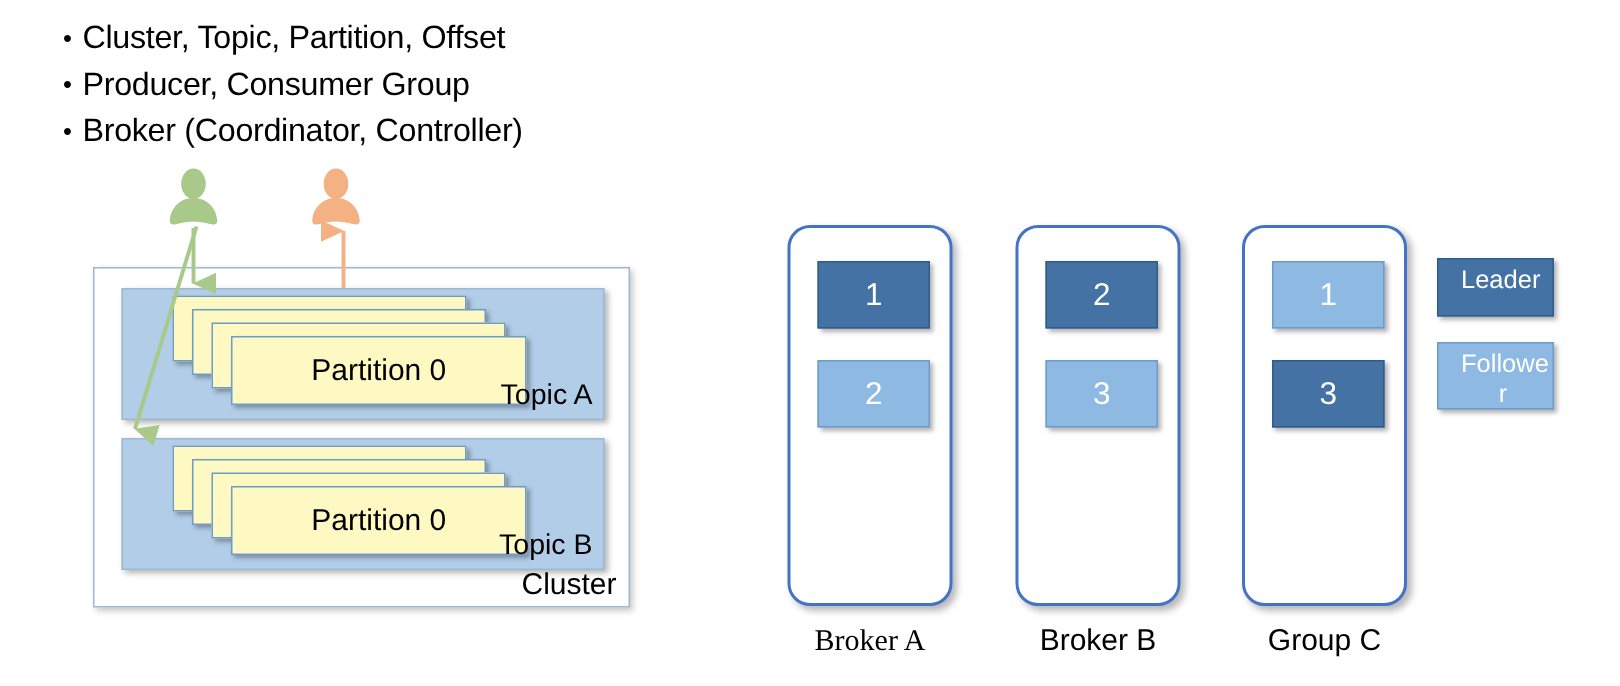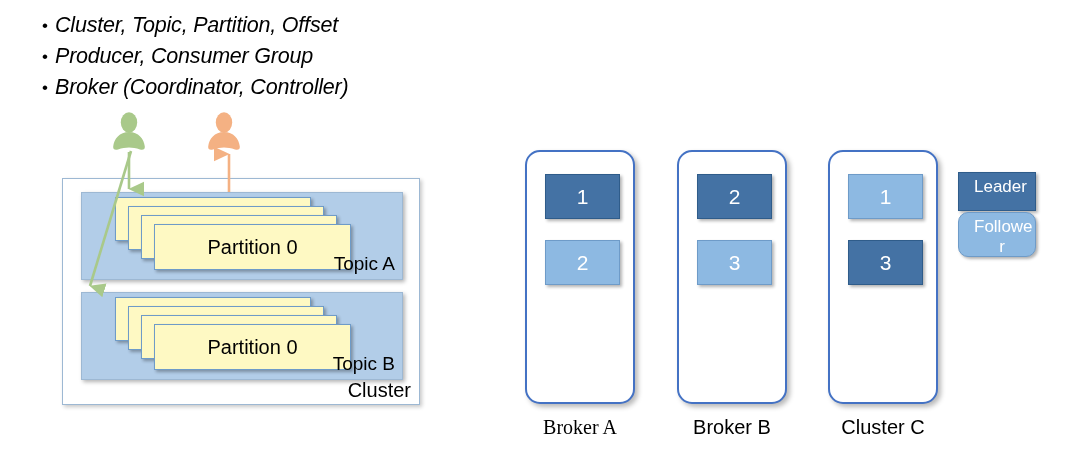--- a/index.html
+++ b/index.html
@@ -14,21 +14,21 @@
   #slide{position:absolute;left:0;top:0;width:1080px;height:457px;}
 
   
   #bullets{position:absolute;left:42px;top:10px;width:470px;}
   .bullet{
     display:flex;align-items:flex-start;
     font-size:21.5px;line-height:31px;letter-spacing:-0.2px;
     white-space:nowrap;
   }
   .bullet .dot{width:13px;flex:0 0 13px;font-size:17px;line-height:31px;}
-  .bullet .btxt{display:block;font-style:italic;}
+  .bullet .btxt{display:block;}
 
   
   #cluster-group{position:absolute;left:0;top:108px;width:470px;height:310px;}
 
   .cluster-box{
     position:absolute;left:62px;top:70px;width:358px;height:227px;
     background:#ffffff;border:1px solid #9DB8D3;
     box-shadow:2px 2px 4px rgba(0,0,0,0.22);
     box-sizing:border-box;
   }
@@ -105,21 +105,21 @@
   #broker-label-c{left:818px;}
 
   
   .legend-item{
     position:absolute;left:958px;width:78px;
     font-size:17px;line-height:20px;color:#ffffff;
     box-shadow:2px 2px 3px rgba(0,0,0,0.3);
     box-sizing:border-box;padding:4px 5px 0 15px;
   }
   #legend-leader{top:172px;height:39px;}
-  #legend-follower{top:212px;height:45px;text-align:center;border-radius:10px;}
+  #legend-follower{top:228px;height:45px;text-align:center;}
   #legend-follower .lg-txt{display:block;text-align:left;}
   #legend-follower .lg-txt2{display:block;text-align:center;}
 </style>
 </head>
 <body>
 
 <div id="slide">
 
   <div id="bullets">
     <div class="bullet">
@@ -217,21 +217,21 @@
     <div class="replica slot0 leader">2</div>
     <div class="replica slot1 follower">3</div>
   </div>
   <div class="broker" id="broker-c">
     <div class="replica slot0 follower">1</div>
     <div class="replica slot1 leader">3</div>
   </div>
 
   <div class="broker-label" id="broker-label-a">Broker A</div>
   <div class="broker-label" id="broker-label-b">Broker B</div>
-  <div class="broker-label" id="broker-label-c">Cluster C</div>
+  <div class="broker-label" id="broker-label-c">Group C</div>
 
   <div class="legend-item leader" id="legend-leader">
     <span>Leader</span>
   </div>
   <div class="legend-item follower" id="legend-follower">
     <span class="lg-txt">Followe</span>
     <span class="lg-txt2">r</span>
   </div>
 
 </div>

